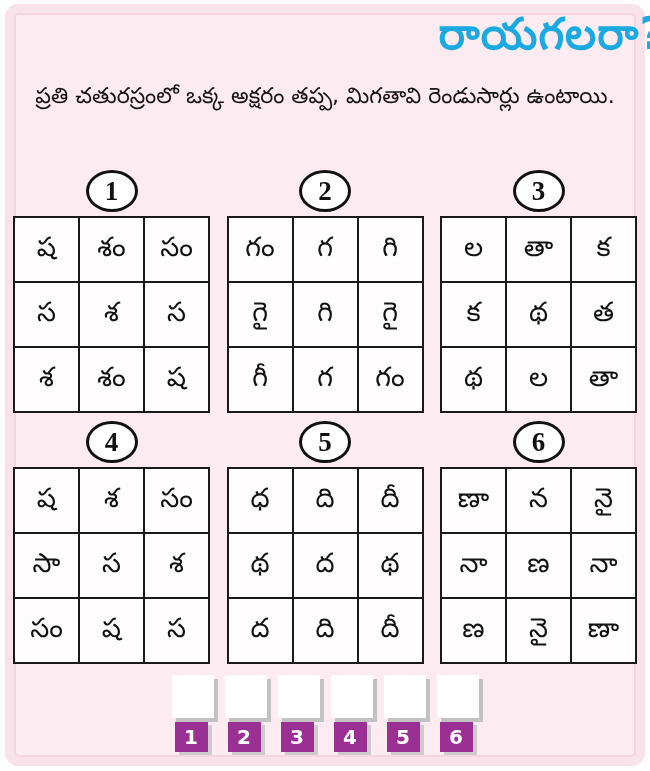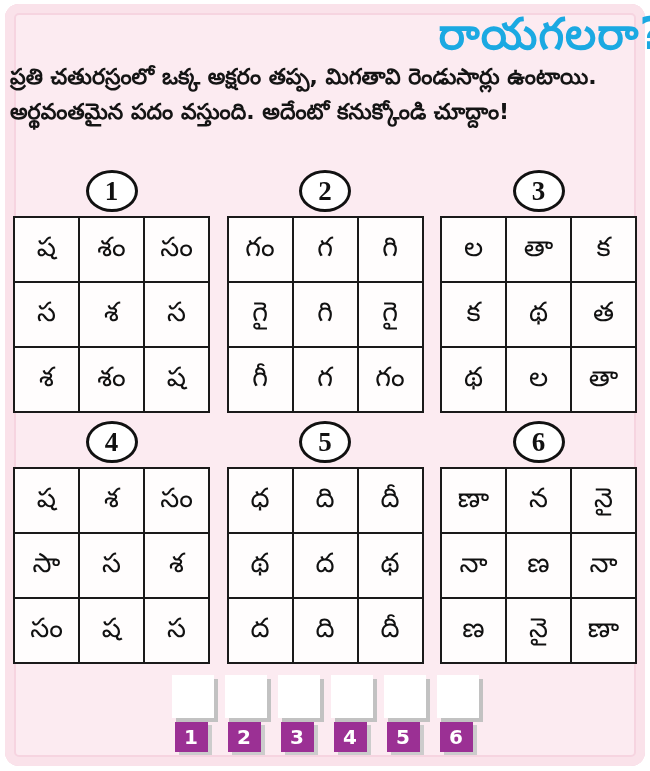--- a/index.html
+++ b/index.html
@@ -10,22 +10,22 @@
   .panel {
     position:absolute; left:5px; top:4px; width:640px; height:762px;
     background:#fcebf1; border-radius:14px;
     box-shadow: inset 0 0 0 9px #fae2ea, inset 0 0 0 11px #f6d4e0;
   }
   .title {
     position:absolute; left:16px; top:8px; width:650px; text-align:right;
     color:#1ba9e2; font-size:44px; font-weight:bold; letter-spacing:1px;
   }
   .instructions {
-    position:absolute; left:10px; top:59px; width:630px; text-align:left;
-    color:#141414; font-size:22px; line-height:35px; font-weight:700;
+    position:absolute; left:10px; top:78px; width:630px; text-align:center;
+    color:#141414; font-size:22px; line-height:35px; font-weight:400;
   }
   .grid-row { position:absolute; left:10px; width:630px; display:flex; justify-content:space-between; }
   .grid-row.r1 { top:170px; }
   .grid-row.r2 { top:421px; }
   .grid-block { width:203px; display:flex; flex-direction:column; align-items:center; }
   .badge {
     width:46px; height:36px; border:3px solid #111; border-radius:50%;
     background:#fff; display:flex; align-items:center; justify-content:center;
     font-family:"Liberation Serif","DejaVu Serif",serif; font-weight:bold; font-size:27px; color:#111;
     margin-bottom:4px;
@@ -53,21 +53,20 @@
 </style>
 </head>
 <body>
 
 <div class="panel"></div>
 
 <div class="title" style="color: rgb(27, 169, 226);">రాయగలరా?</div>
 
 <div class="instructions">
   <div>ప్రతి చతురస్రంలో ఒక్క అక్షరం తప్ప, మిగతావి రెండుసార్లు ఉంటాయి.</div>
-  <div>అర్థవంతమైన పదం వస్తుంది. అదేంటో కనుక్కోండి చూద్దాం!</div>
 </div>
 
 <div class="grid-row r1">
   <div class="grid-block">
     <div class="badge">1</div>
     <table class="puzzle">
       <tbody>
           <tr>
         <td>ష</td>
         <td>శం</td>

